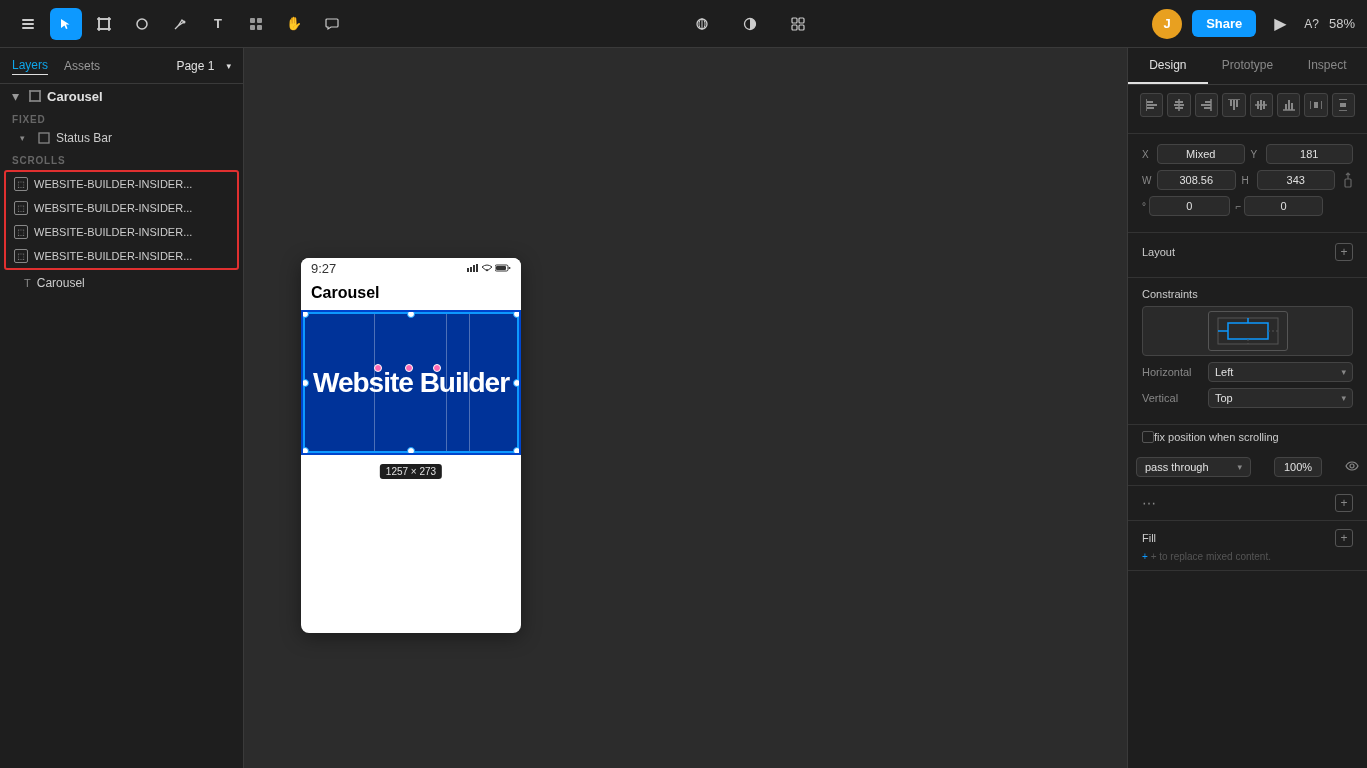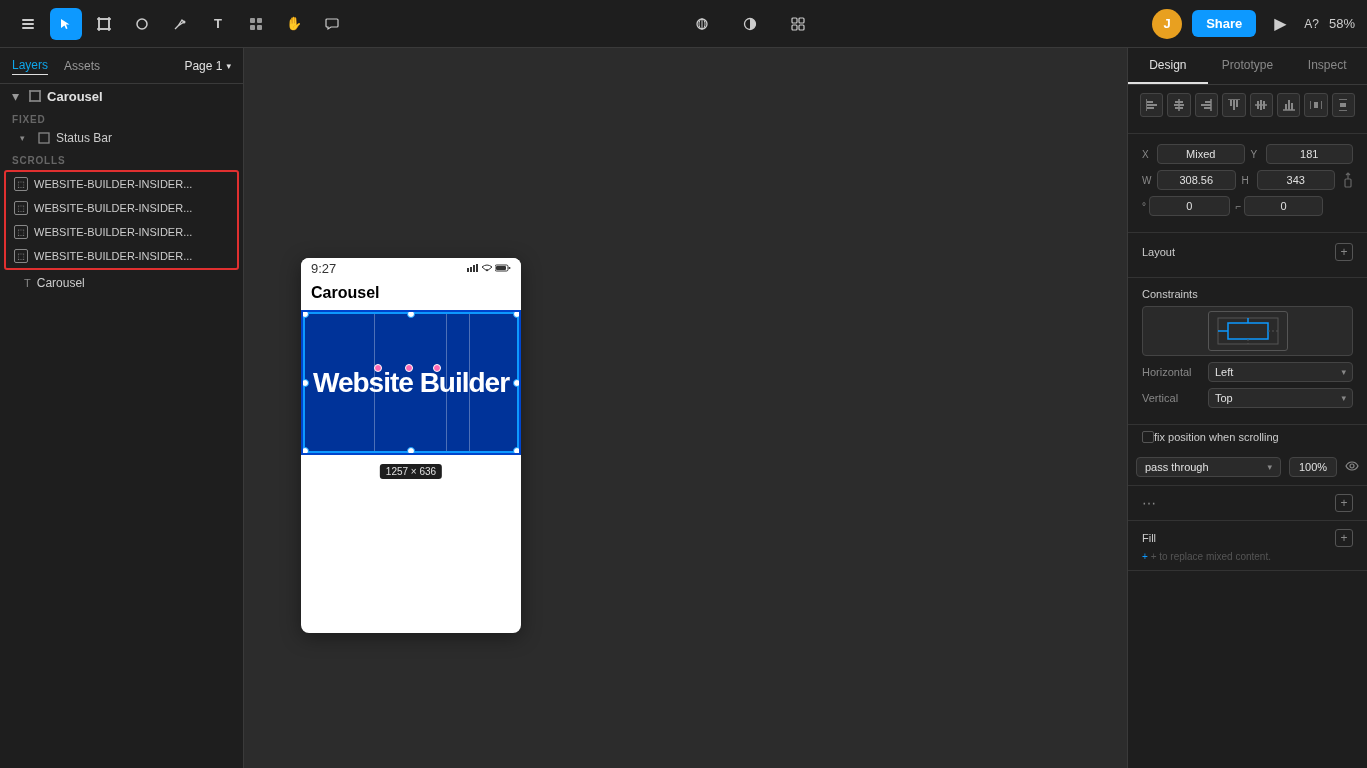--- a/index.html
+++ b/index.html
@@ -81,21 +81,21 @@
       border-bottom: 1px solid #3a3a3a;
     }
     .panel-tab {
       font-size: 12px;
       color: #999;
       cursor: pointer;
       padding: 2px 0;
     }
     .panel-tab.active { color: #0ea5e9; border-bottom: 1px solid #e0e0e0; }
     .page-selector {
-      display: flex; align-items: center; gap: 4px;
+      display: flex; align-items: center; gap: 12px;
       font-size: 12px; color: #e0e0e0; cursor: pointer;
       margin-left: auto;
     }
     .layer-top-item {
       display: flex; align-items: center; gap: 6px;
       padding: 4px 12px;
       cursor: pointer;
     }
     .layer-top-item .label { font-size: 13px; font-weight: 600; color: #e0e0e0; }
     .add-icon { font-size: 14px; color: #999; margin-right: 4px; }
@@ -383,21 +383,21 @@
     .checkbox-fake {
       width: 12px; height: 12px;
       border: 1px solid #555;
       border-radius: 2px;
       flex-shrink: 0;
     }
 
     .layer-blend-row {
       display: flex;
       align-items: center;
-      gap: 8px;
+      gap: 23px;
       padding: 8px 8px;
       border-bottom: 1px solid #333;
     }
     .blend-select {
       flex: 1;
       background: #2a2a2a;
       border: 1px solid #444;
       border-radius: 4px;
       padding: 3px 8px;
       font-size: 11px;
@@ -619,21 +619,21 @@
             <div class="handle tl"></div>
             <div class="handle tr"></div>
             <div class="handle bl"></div>
             <div class="handle br"></div>
             <div class="handle tm"></div>
             <div class="handle bm"></div>
             <div class="handle lm"></div>
             <div class="handle rm"></div>
           </div>
         </div>
-        <div class="size-badge">1257 × 636</div>
+        <div class="size-badge">1257 × 273</div>
       </div>
     </div>
 
   </div>
 
   <div class="right-panel">
     <div class="right-tabs">
       <div class="right-tab active">Design</div>
       <div class="right-tab">Prototype</div>
       <div class="right-tab">Inspect</div>

